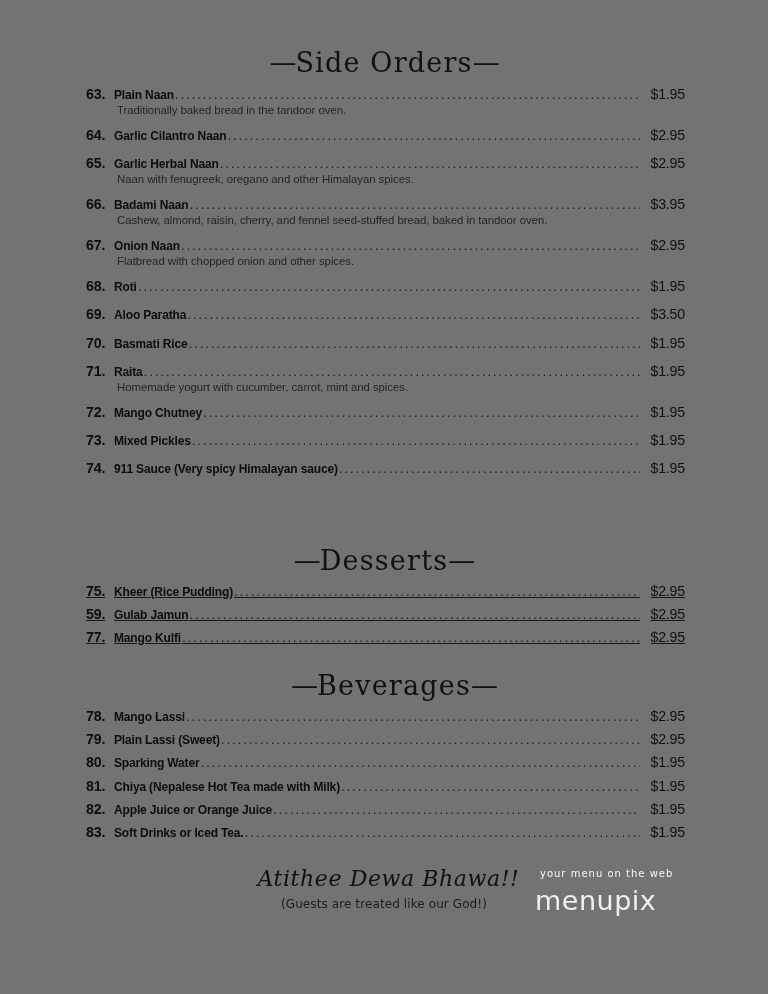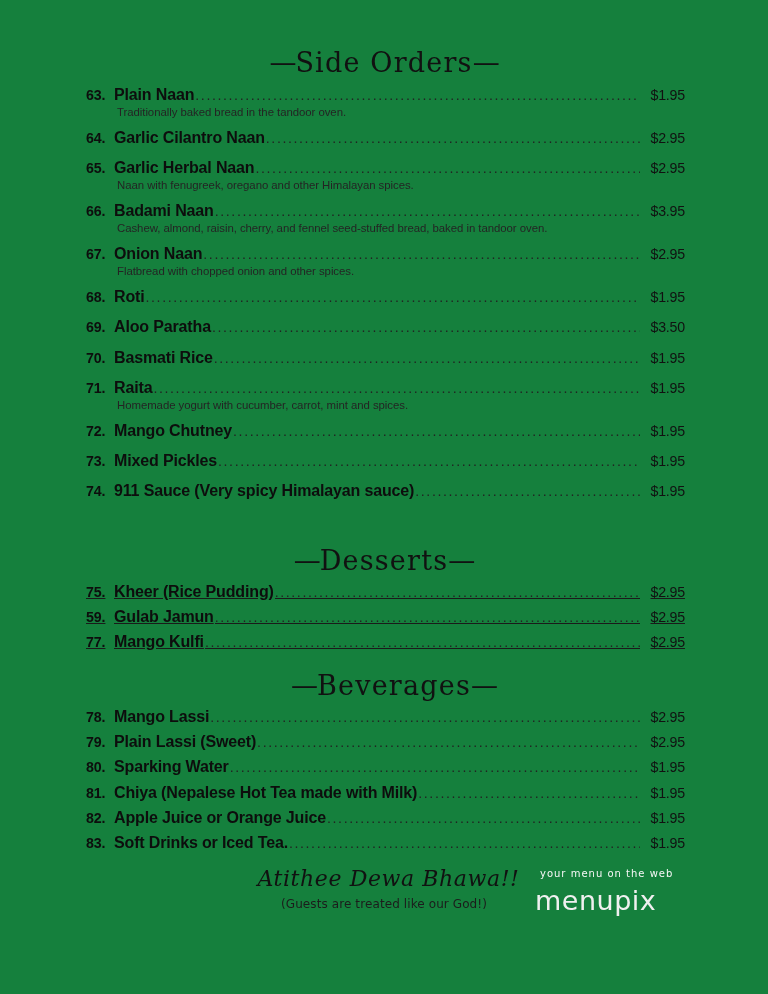--- a/index.html
+++ b/index.html
@@ -13,21 +13,21 @@
     position: relative;
     font-family: "Liberation Sans", sans-serif;
     color: #1a1a1a;
     overflow: hidden;
   }
 
   .page {
     position: relative;
     width: 768px;
     height: 994px;
-    background: #15803d;
+    background: #737373;
   }
 
   
   .section-header {
     text-align: center;
     font-family: "DejaVu Serif", serif;
     font-size: 27px;
     font-weight: 400;
     letter-spacing: 1.2px;
     color: #111111;
@@ -57,21 +57,21 @@
   .item-num {
     font-size: 14.2px;
     font-weight: bold;
     color: #0d0d0d;
     flex: 0 0 auto;
     min-width: 28px;
     letter-spacing: -0.1px;
   }
 
   .item-name {
-    font-size: 16px;
+    font-size: 12px;
     font-weight: bold;
     color: #0d0d0d;
     flex: 0 0 auto;
     white-space: nowrap;
     letter-spacing: -0.15px;
   }
 
   .leader {
     flex: 1 1 auto;
     overflow: hidden;

